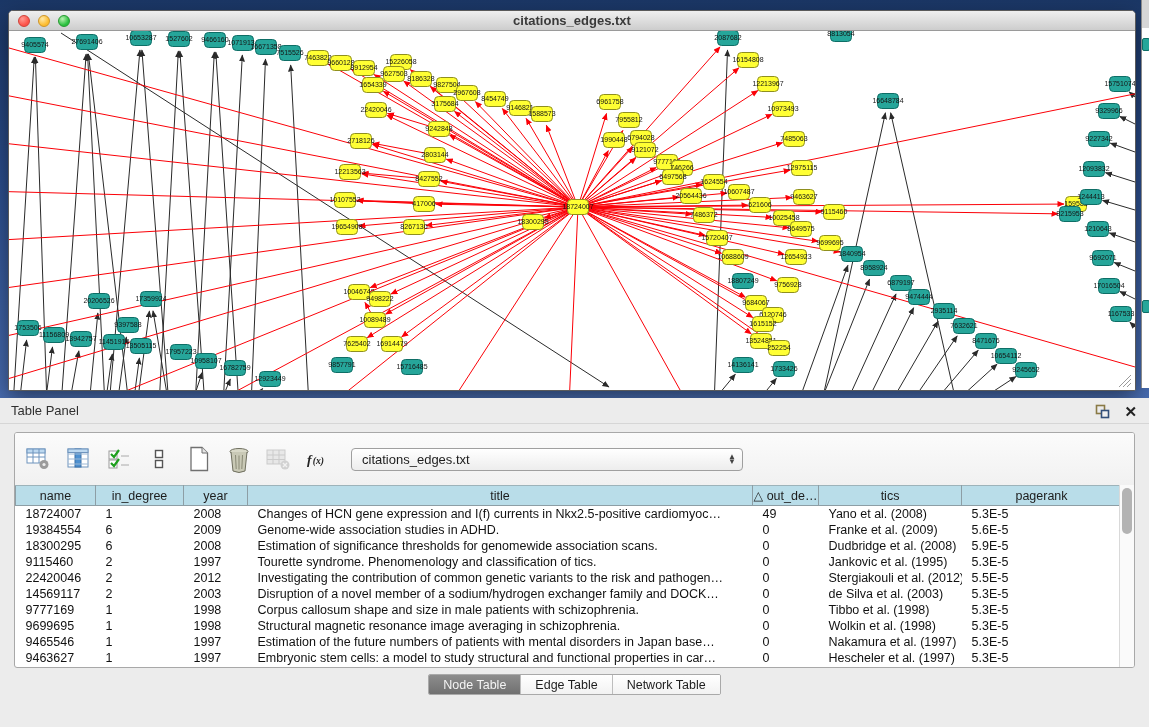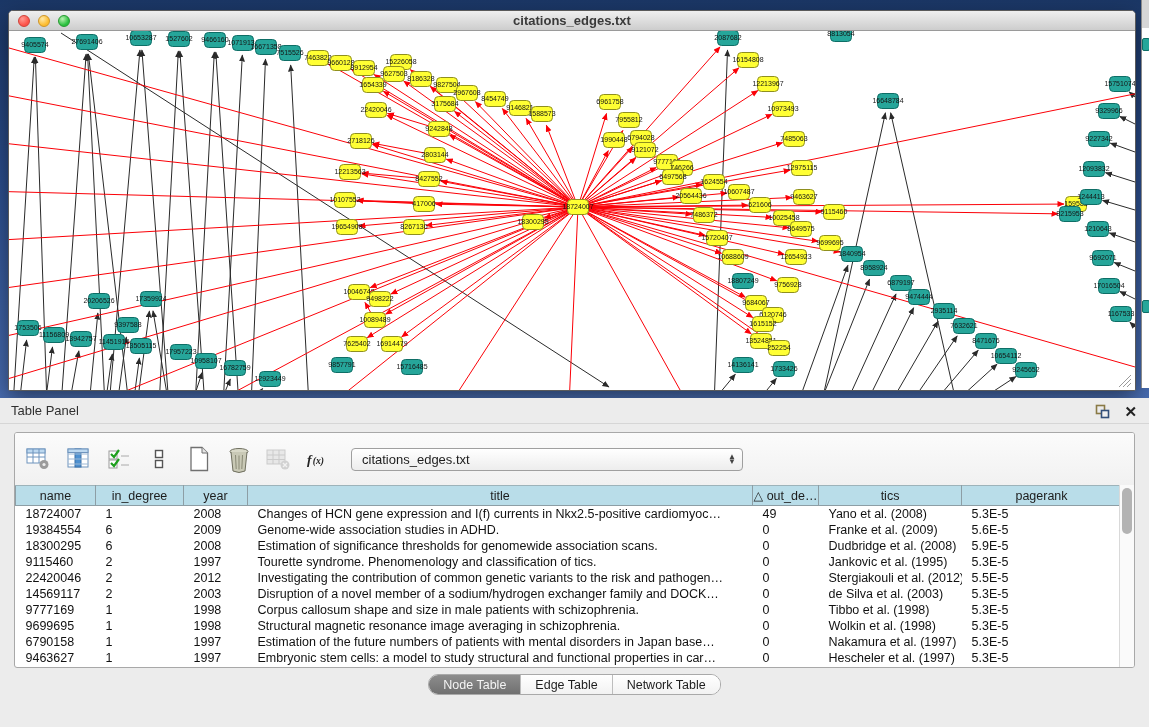--- a/index.html
+++ b/index.html
@@ -49,21 +49,21 @@
   table.data { border-collapse:collapse; width:1106px; table-layout:fixed; font-size:12.5px; }
   table.data th { background:#b9dde9; border:1px solid #8d9ea5; border-top:1px solid #9db3ba;
     height:20px; font-weight:normal; color:#1c1c1c; text-align:center; overflow:hidden; white-space:nowrap; }
   table.data td { height:16px; padding:0 4px 0 10px; color:#111; white-space:nowrap;
     overflow:hidden; text-overflow:clip; }
   .vscroll { position:absolute; right:0; top:52px; width:15px; height:183px;
     background:#fafafa; border-left:1px solid #d9d9d9; }
   .vthumb { position:absolute; left:2px; top:3px; width:10px; height:46px; border-radius:6px; background:#b3b3b3; }
 
   .seg-tabs { position:absolute; left:0; right:0; top:276px; display:flex; justify-content:center; }
-  .seg { display:flex; border:1px solid #a9a9a9; border-radius:10px; overflow:hidden; background:#fff; height:21px; }
+  .seg { display:flex; border:1px solid #a9a9a9; border-radius:2px; overflow:hidden; background:#fff; height:21px; }
   .seg-btn { padding:0 14px; font-size:12.5px; line-height:20px; color:#1e1e1e;
     border-right:1px solid #bdbdbd; background:linear-gradient(180deg,#ffffff,#f2f2f2); }
   .seg-btn:last-child { border-right:none; }
   .seg-btn.active { background:linear-gradient(180deg,#8d8d8d,#707070); color:#f4f4f4; }
 
   .statusbar { position:absolute; left:0; bottom:0; width:1149px; height:24px;
     background:linear-gradient(180deg,#f3f3f3,#e3e3e3); border-top:1px solid #c4c4c4;
     display:flex; align-items:center; justify-content:flex-end; padding-right:14px; gap:7px; }
   .status-text { font-size:11.5px; color:#2e2e2e;margin-top:19px; }
   .mem-dot { width:13px; height:13px; border-radius:50%;
@@ -847,21 +847,21 @@
           <tr>
             <td>9699695</td>
             <td>1</td>
             <td>1998</td>
             <td>Structural magnetic resonance image averaging in schizophrenia.</td>
             <td>0</td>
             <td>Wolkin et al. (1998)</td>
             <td>5.3E-5</td>
           </tr>
           <tr>
-            <td>6790158</td>
+            <td>9465546</td>
             <td>1</td>
             <td>1997</td>
             <td>Estimation of the future numbers of patients with mental disorders in Japan base…</td>
             <td>0</td>
             <td>Nakamura et al. (1997)</td>
             <td>5.3E-5</td>
           </tr>
           <tr>
             <td>9463627</td>
             <td>1</td>

